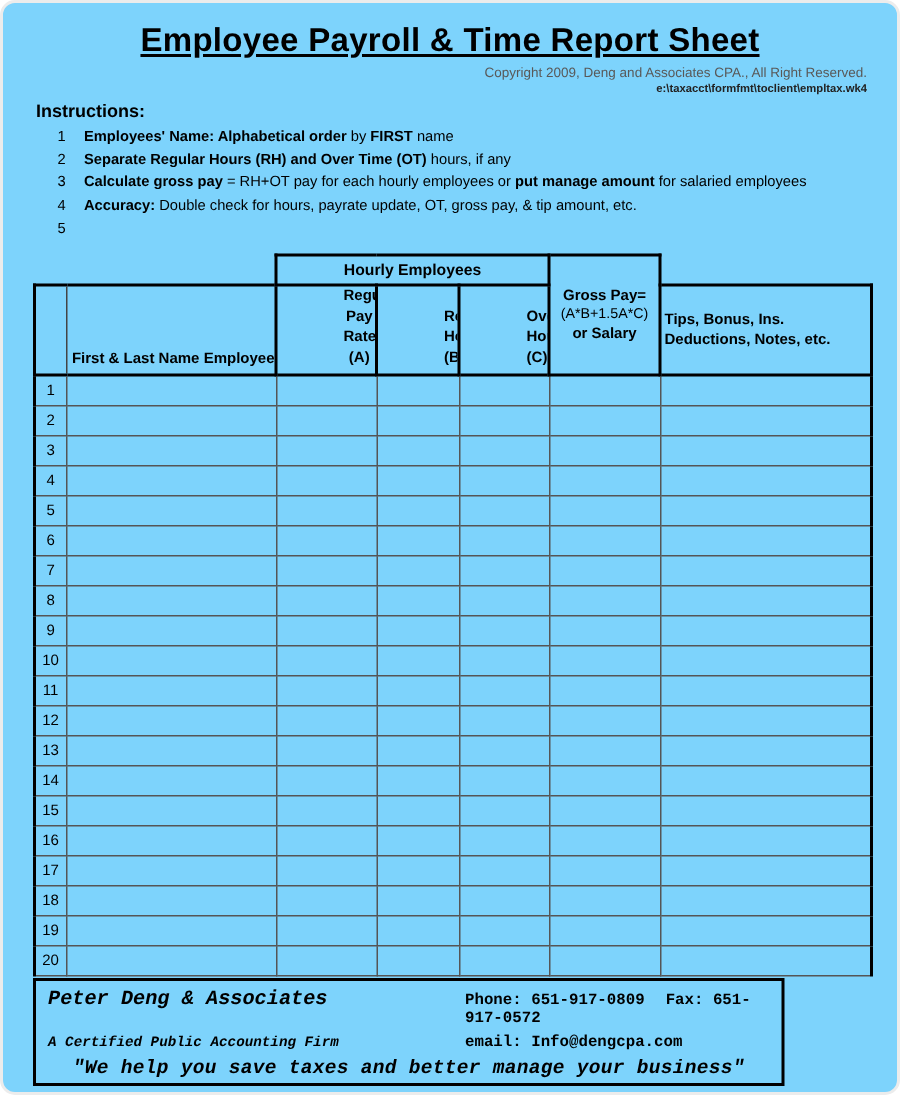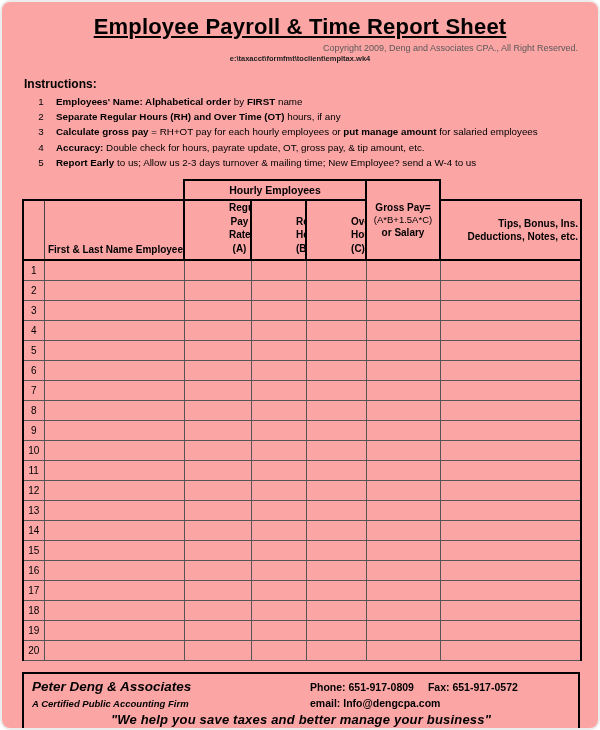--- a/index.html
+++ b/index.html
@@ -2,38 +2,38 @@
 <html><head>
 <meta charset="utf-8">
 <style>
   * { box-sizing: border-box; margin: 0; padding: 0; }
   html, body { width: 600px; height: 730px; background: #ffffff; }
   body { font-family: "Liberation Sans", sans-serif; color: #000; }
   .page {
     width: 600px; height: 730px;
     border: 2px solid #ececec; border-radius: 10px;
     padding: 10px 20px 0 20px;
-    background: #fca5a5;
+    background: #7dd3fc;
     overflow: hidden;
   }
   
   .title {
     text-align: center; font-size: 22px; font-weight: bold;
     text-decoration: underline; letter-spacing: 0.2px;
     margin-top: 2px;
   }
   .copyright {
     text-align: right; font-size: 9px; color: #595959; margin-top: 3px;
   }
   .filepath {
-    text-align: center; font-size: 7.5px; font-weight: bold; color: #222;
+    text-align: right; font-size: 7.5px; font-weight: bold; color: #222;
     margin-top: 1px;
   }
   
-  .ins-heading { font-size: 12px; font-weight: bold; margin: 14px 0 3px 2px; }
+  .ins-heading { font-size: 12px; font-weight: bold; margin: 4px 0 3px 2px; }
   .ins-line { display: flex; font-size: 9.8px; line-height: 15.2px; }
   .ins-num { width: 14px; text-align: center; margin-left: 12px; flex: 0 0 auto; }
   .ins-text { margin-left: 8px; }
   .b { font-weight: bold; }
   
   table.payroll {
     border-collapse: collapse; table-layout: fixed;
     width: 558px; margin-top: 9px;
   }
   table.payroll td { overflow: hidden; }
@@ -56,34 +56,35 @@
     border-top: 2px solid #000; border-bottom: 2px solid #000; border-right: 2px solid #000;
     font-weight: bold; font-size: 10px; text-align: right; vertical-align: bottom;
     padding-bottom: 4px; white-space: nowrap; height: 42px;
   }
   td.hcol {
     border: 2px solid #000; font-weight: bold; font-size: 10px;
     text-align: center; vertical-align: bottom; padding-bottom: 4px; line-height: 1.35; padding-left: 44px;
   }
   td.htips {
     border: 2px solid #000; font-weight: bold; font-size: 10px;
-    text-align: right; vertical-align: middle; line-height: 1.35; padding: 0 2px;
+    text-align: left; vertical-align: middle; line-height: 1.35; padding: 0 2px;
   }
   tr.brow { height: 20px; }
   tr.brow td { border-bottom: 1px solid #555; }
   td.rnum {
     border-left: 2px solid #000; border-right: 1px solid #555;
     font-size: 10px; text-align: center; vertical-align: middle;
   }
   td.c { border-right: 1px solid #555; }
   td.clast { border-right: 2px solid #000; }
   
   .footer {
-    width: 558px; margin-top: 11px; border: 2px solid #000;
+    width: 501px; margin-top: 1px; border: 2px solid #000;
     padding: 5px 8px 3px 8px;
+    font-family: Liberation Mono, monospace;
   }
   .f-grid { display: grid; grid-template-columns: 278px 1fr; align-items: baseline; }
   .f-company { font-size: 13.5px; font-weight: bold; font-style: italic; }
   .f-tagline { font-size: 9.5px; font-weight: bold; font-style: italic; margin-top: 4px; }
   .f-contact { font-size: 10.5px; font-weight: bold; }
   .f-gap { display: inline-block; width: 14px; }
   .f-quote {
     text-align: center; font-size: 13px; font-weight: bold; font-style: italic;
     margin-top: 3px; letter-spacing: 0.2px;
   }
@@ -110,21 +111,20 @@
   <div class="ins-line">
     <span class="ins-num">3</span>
     <span class="ins-text"><span class="b">Calculate gross pay</span><span> = RH+OT pay for each hourly employees or </span><span class="b">put manage amount</span><span> for salaried employees</span></span>
   </div>
   <div class="ins-line">
     <span class="ins-num">4</span>
     <span class="ins-text"><span class="b">Accuracy:</span><span> Double check for hours, payrate update, OT, gross pay, &amp; tip amount, etc.</span><span class="b"></span><span></span></span>
   </div>
   <div class="ins-line">
     <span class="ins-num">5</span>
-    <span class="ins-text"><span class="b">Report Early</span><span> to us; Allow us 2-3 days turnover &amp; mailing time; New Employee? send a W-4 to us</span><span class="b"></span><span></span></span>
   </div>
 
   <table class="payroll">
     <colgroup>
       <col style="width:21px">
         <col style="width:140px">
         <col style="width:67px">
       <col style="width:55px">
         <col style="width:60px">
         <col style="width:74px">

